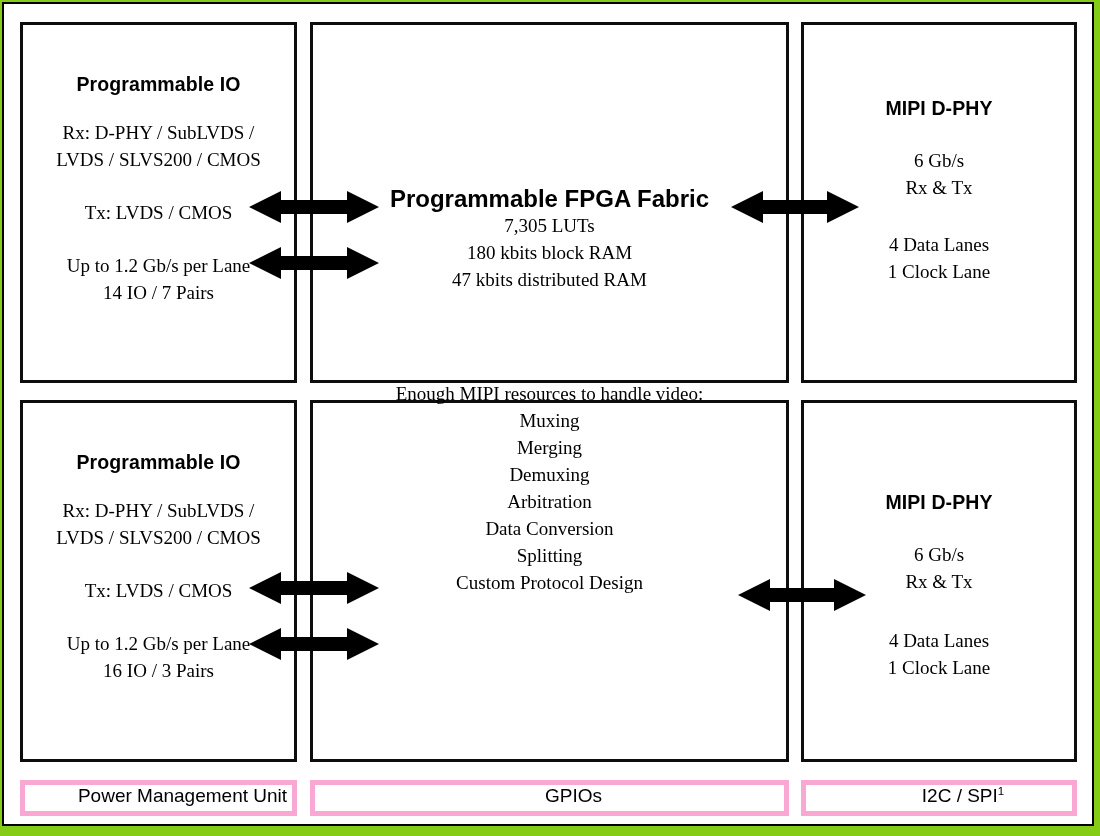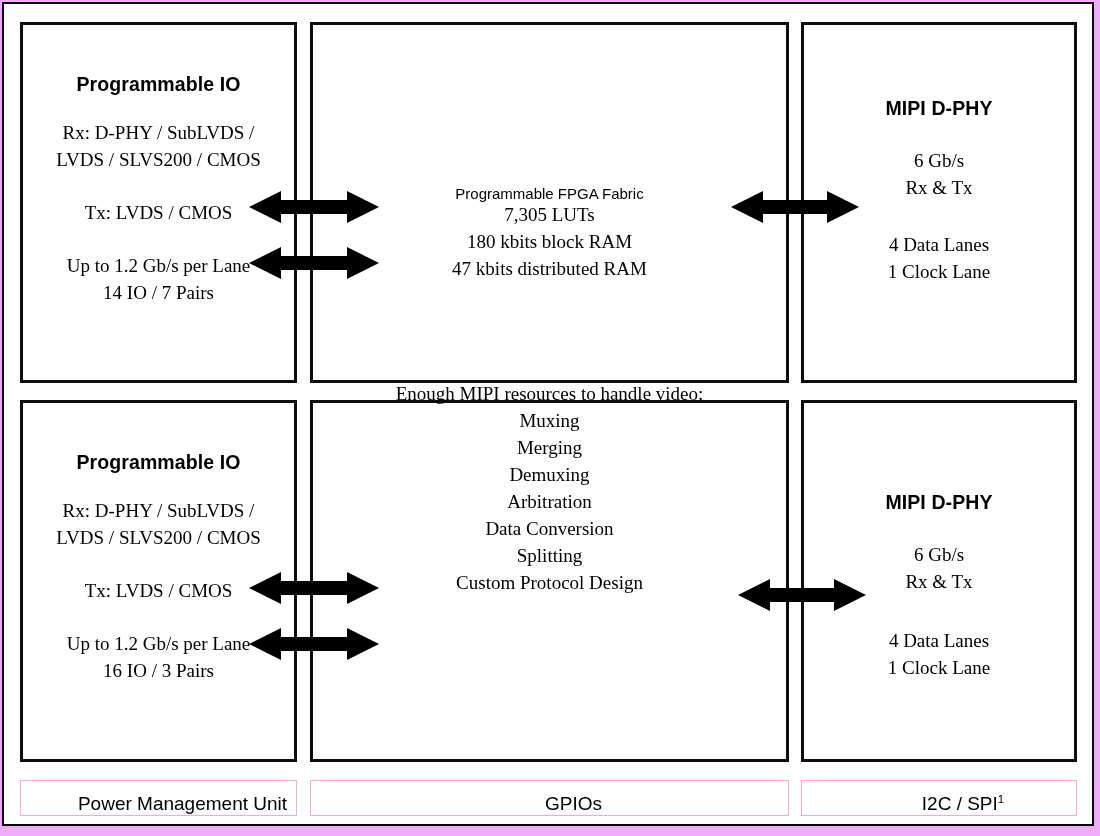--- a/index.html
+++ b/index.html
@@ -9,21 +9,21 @@
   }
   body {
     font-family: "Liberation Sans", sans-serif;
     color: #000000;
     -webkit-font-smoothing: antialiased;
   }
   #canvas {
     position: relative;
     width: 1100px;
     height: 836px;
-    background: #f0abfc;
+    background: #84cc16;
     overflow: hidden;
   }
 
   
   .outer-frame {
     position: absolute;
     left: 2px;
     top: 2px;
     width: 1092px;
     height: 824px;
@@ -39,24 +39,24 @@
     border: 3px solid #0d0d0d;
     background: #ffffff;
     display: flex;
     flex-direction: column;
     align-items: center;
   }
 
   .bar {
     position: absolute;
     box-sizing: border-box;
-    border: 1px solid #f9a8d4;
+    border: 5px solid #f9a8d4;
     background: #ffffff;
     display: flex;
-    align-items: flex-end;
+    align-items: flex-start;
     justify-content: center;
     padding-left: 48px;
   }
 
   
   .col-left   { left: 20px;  width: 277px; }
   .col-center { left: 310px; width: 479px; }
   .col-right  { left: 801px; width: 276px; }
 
   .row-top    { top: 22px;  height: 361px; }
@@ -72,22 +72,22 @@
     text-align: center;
     white-space: nowrap;
   }
   .line {
     font-size: 19px;
     white-space: nowrap;
     line-height: 1.42;
     font-family: Liberation Serif, serif;
   }
   .fabric-title {
-    font-weight: normal;
-    font-size: 15px;
+    font-weight: bold;
+    font-size: 24px;
     text-align: center;
     white-space: nowrap;
   }
   .bar-label {
     font-size: 19px;
     white-space: nowrap;
   }
   .bar-label sup {
     font-size: 11.5px;
     vertical-align: super;

